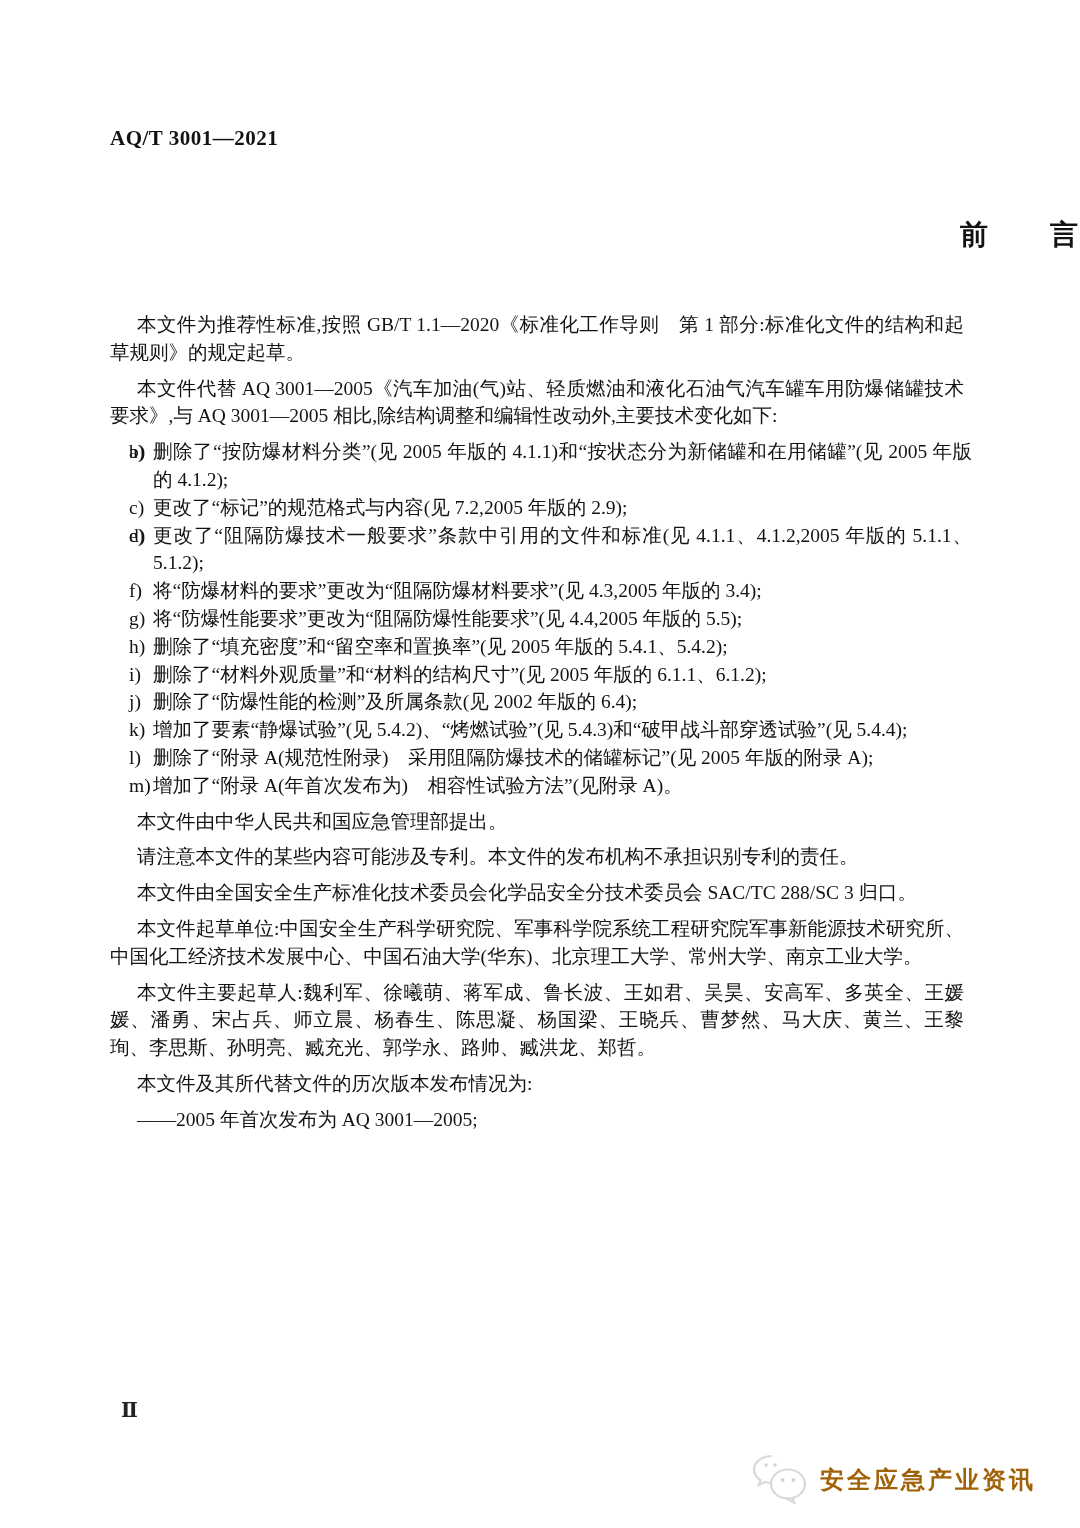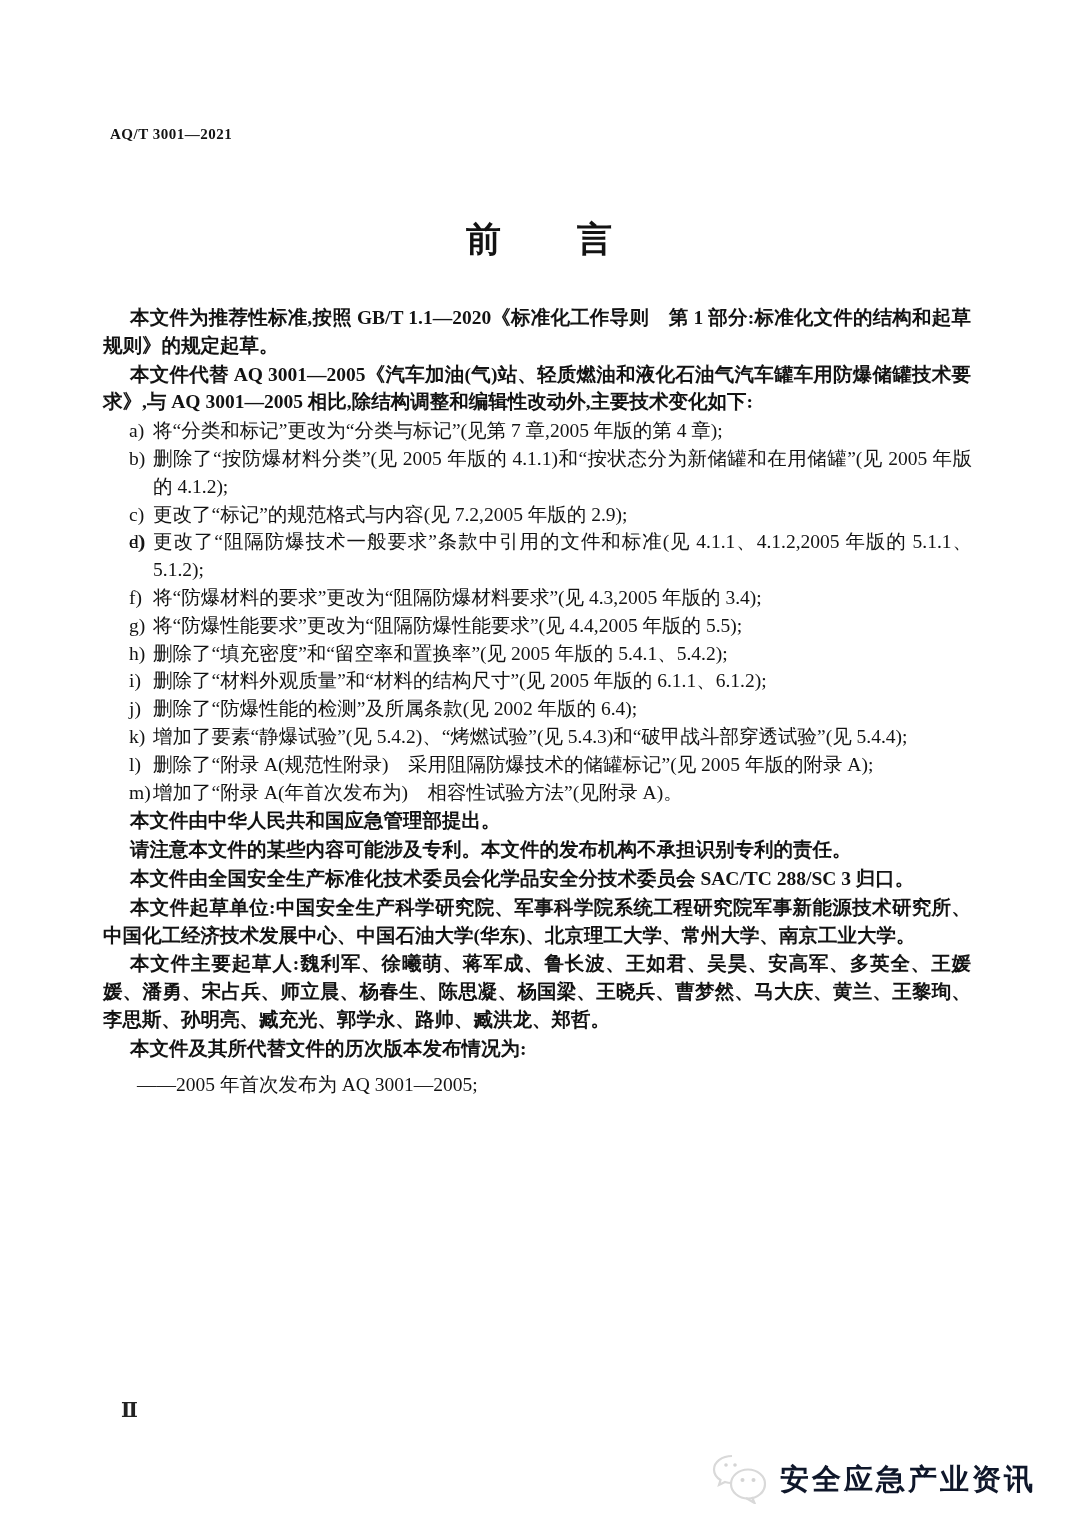--- a/index.html
+++ b/index.html
@@ -13,51 +13,50 @@
     height: 1528px;
     background: #ffffff;
     overflow: hidden;
     font-family: "Liberation Serif", "DejaVu Serif", serif;
     color: #131313;
   }
   .doc-number {
     position: absolute;
     left: 110px;
     top: 126px;
-    font-size: 15px;
+    font-size: 21px;
     font-weight: bold;
     letter-spacing: 0.5px;
     white-space: nowrap;
   }
   .doc-title {
     position: absolute;
     left: 0;
     top: 216px;
     width: 100%;
     margin: 0;
-    text-align: center;
+    text-align: right;
     font-family: "Liberation Sans", "DejaVu Sans", sans-serif;
-    font-size: 35px;
+    font-size: 28px;
     font-weight: bold;
     letter-spacing: 2px;
     white-space: pre;
   }
   .content {
     position: absolute;
     left: 102px;
     top: 303px;
     width: 870px;
     font-size: 19.5px;
     line-height: 27.8px;
     text-align: justify;
   }
   .para {
-    margin: 1px;
+    margin: 8px;
     text-indent: 27px;
-    font-weight: bold;
   }
   .change-item {
     position: relative;
     padding-left: 51px;
     margin: 0;
   }
   .change-label {
     position: absolute;
     left: 27px;
     top: 0;
@@ -77,24 +76,24 @@
   .watermark {
     position: absolute;
     right: 44px;
     top: 1452px;
     display: flex;
     align-items: center;
     gap: 10px;
   }
   .watermark-text {
     font-family: Liberation Sans, sans-serif;
-    font-size: 29px;
+    font-size: 24px;
     font-weight: bold;
     letter-spacing: 3px;
-    color: #0f172a;
+    color: #a16207;
     text-shadow: 0 1px 0 #ffffff, 1px 0 0 #ffffff;
     white-space: nowrap;
   }
   .wm-icon {
     flex: 0 0 auto;
   }
 </style>
 </head>
 <body>
 
@@ -103,21 +102,20 @@
   <div class="doc-number">AQ/T 3001—2021</div>
 
   <h1 class="doc-title">前　　言</h1>
 
   <div class="content">
     <p class="para">本文件为推荐性标准,按照 GB/T 1.1—2020《标准化工作导则　第 1 部分:标准化文件的结构和起草规则》的规定起草。</p>
     <p class="para">本文件代替 AQ 3001—2005《汽车加油(气)站、轻质燃油和液化石油气汽车罐车用防爆储罐技术要求》,与 AQ 3001—2005 相比,除结构调整和编辑性改动外,主要技术变化如下:</p>
 
     <div class="change-item">
       <span class="change-label">a)</span>
-      <span>将“分类和标记”更改为“分类与标记”(见第 7 章,2005 年版的第 4 章);</span>
     </div>
     <div class="change-item">
       <span class="change-label">b)</span>
       <span>删除了“按防爆材料分类”(见 2005 年版的 4.1.1)和“按状态分为新储罐和在用储罐”(见 2005 年版的 4.1.2);</span>
     </div>
     <div class="change-item">
       <span class="change-label">c)</span>
       <span>更改了“标记”的规范格式与内容(见 7.2,2005 年版的 2.9);</span>
     </div>
     <div class="change-item">

